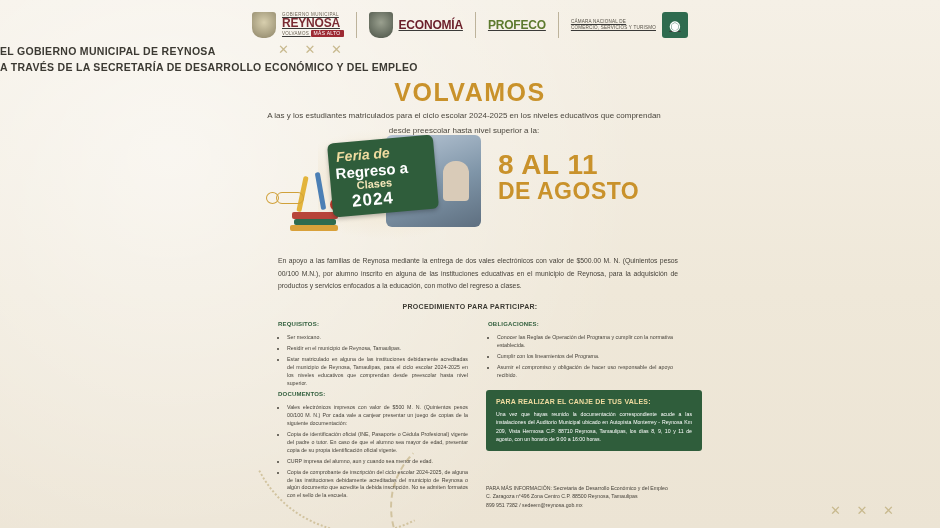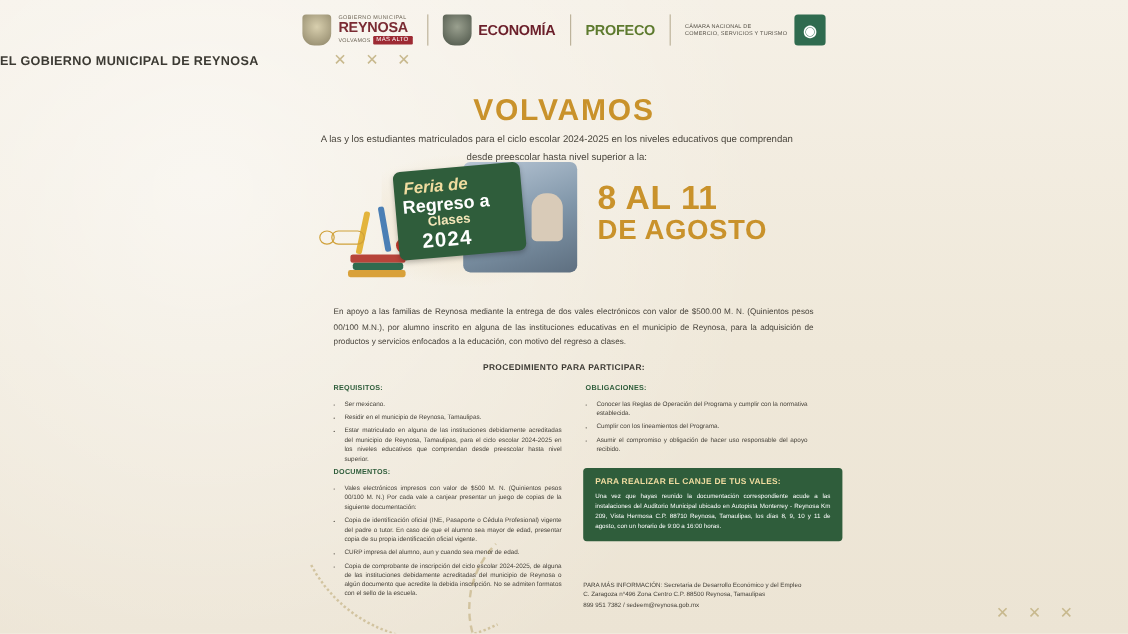--- a/index.html
+++ b/index.html
@@ -17,21 +17,21 @@
     overflow:hidden;
   }
   
   .dot-arc{position:absolute;border-radius:50%;border:2px dotted #c9b98f;opacity:.8;}
   .arc1{width:230px;height:230px;left:245px;top:300px;border-color:transparent transparent #cbbb92 transparent;transform:rotate(18deg);}
   .arc2{width:150px;height:150px;left:390px;top:430px;border:2px dashed #cbbb92;border-top-color:transparent;border-right-color:transparent;}
   .corner-x{position:absolute;left:278px;top:42px;color:#c8b98e;font-size:13px;letter-spacing:6px;}
   .corner-x2{position:absolute;right:40px;bottom:10px;color:#c8b98e;font-size:13px;letter-spacing:6px;}
 
   
-  .logos{position:absolute;left:0;right:0;top:6px;height:38px;display:flex;align-items:center;justify-content:center;gap:0;}
+  .logos{position:absolute;left:0;right:0;top:6px;height:38px;display:flex;align-items:center;justify-content:center;gap:0;text-decoration:underline;}
   .logo-cell{display:flex;align-items:center;gap:6px;padding:0 12px;position:relative;}
   .logo-sep{width:1px;height:26px;background:#bdb39b;}
   .crest{width:24px;height:26px;background:radial-gradient(circle at 50% 40%,#d8cfae,#8d8467);border-radius:3px 3px 10px 10px;}
   .crest.dark{background:radial-gradient(circle at 50% 40%,#9aa08f,#4a5246);}
   .logo-txt{line-height:1.05;}
   .logo-top{font-size:4.5px;letter-spacing:.4px;color:#6b6354;text-transform:uppercase;}
   .logo-main{font-size:12px;font-weight:bold;color:#7a2b33;letter-spacing:-.2px;}
   .logo-main.eco{color:#6b1f2a;}
   .logo-main.prof{color:#5d7a2e;}
   .logo-sub{font-size:4.5px;color:#6b6354;letter-spacing:.3px;}
@@ -128,20 +128,21 @@
         <div class="cnct">COMERCIO, SERVICIOS Y TURISMO</div>
       </div>
       <div class="green-sq">
           <span>◉</span>
         </div>
     </div>
   </div>
 
   <div class="headline">
     <div>EL GOBIERNO MUNICIPAL DE REYNOSA</div>
+    <div>A TRAVÉS DE LA SECRETARÍA DE DESARROLLO ECONÓMICO Y DEL EMPLEO</div>
   </div>
 
   <div class="convoca">VOLVAMOS</div>
 
   <div class="sub1">
     <div>A las y los estudiantes matriculados para el ciclo escolar 2024-2025 en los niveles educativos que comprendan</div>
     <div>desde preescolar hasta nivel superior a la:</div>
   </div>
 
   <div class="blob"></div>

